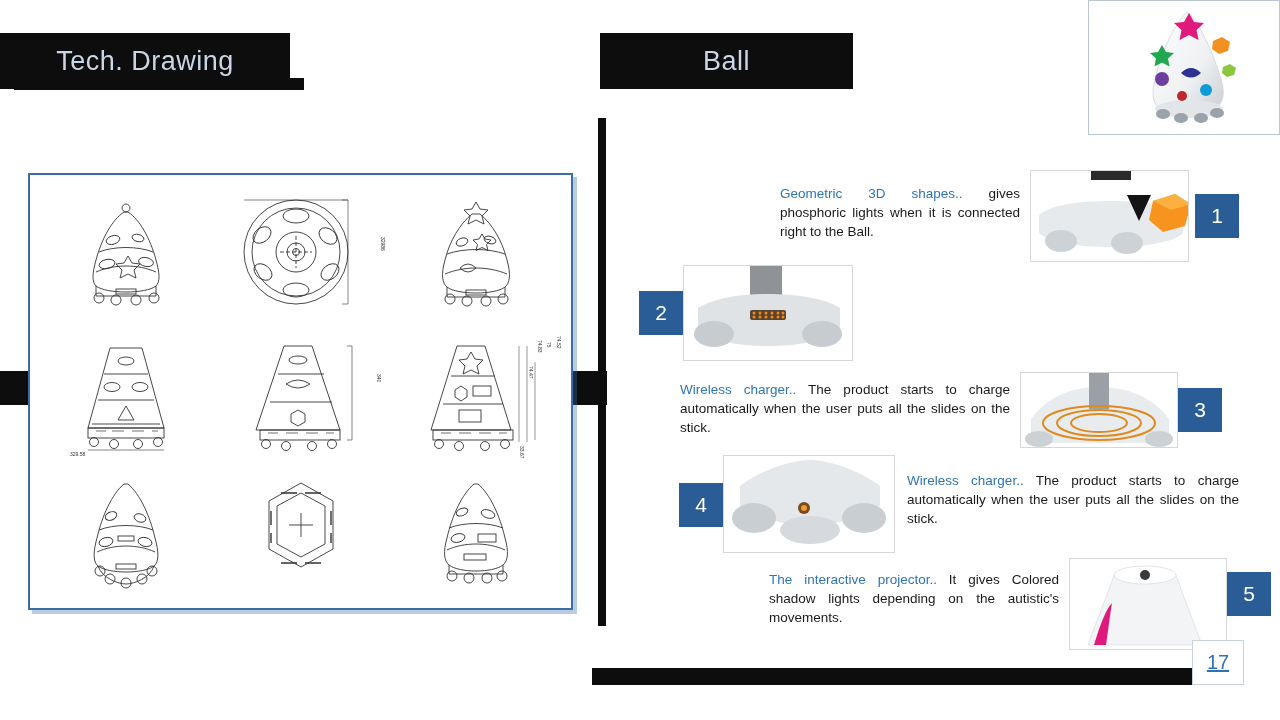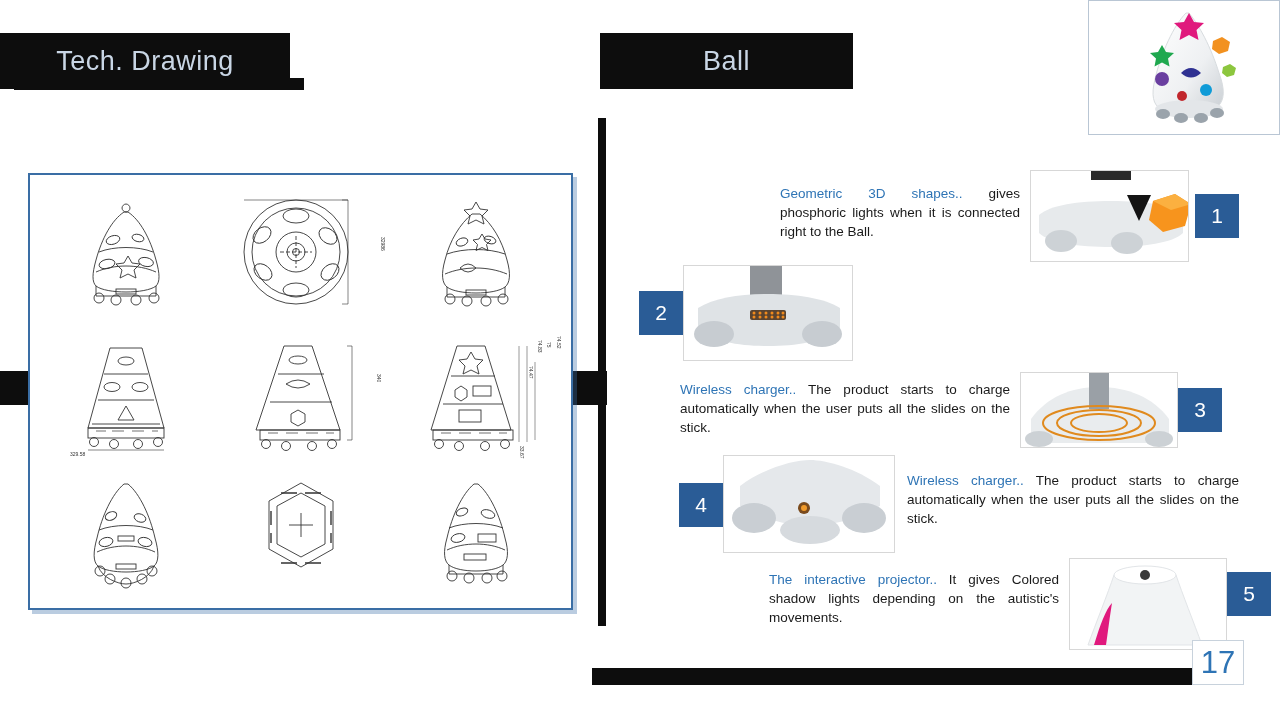--- a/index.html
+++ b/index.html
@@ -194,25 +194,26 @@
   
   #page-num {
     position: absolute;
     left: 1192px;
     top: 640px;
     width: 52px;
     height: 45px;
     border: 1px solid #c8d2dc;
     background: #ffffff;
     color: #2e74b5;
-    font-size: 31px;
+    font-size: 20px;
     display: flex;
     align-items: center;
     justify-content: center;
     box-sizing: border-box;
+    text-decoration: underline;
   }
 </style>
 </head>
 <body>
 
 <div id="hdr-tech-shadow"></div>
 <div class="hdr-bar" id="hdr-tech">
   <span>Tech. Drawing</span>
 </div>
 <div class="hdr-bar" id="hdr-parts">

